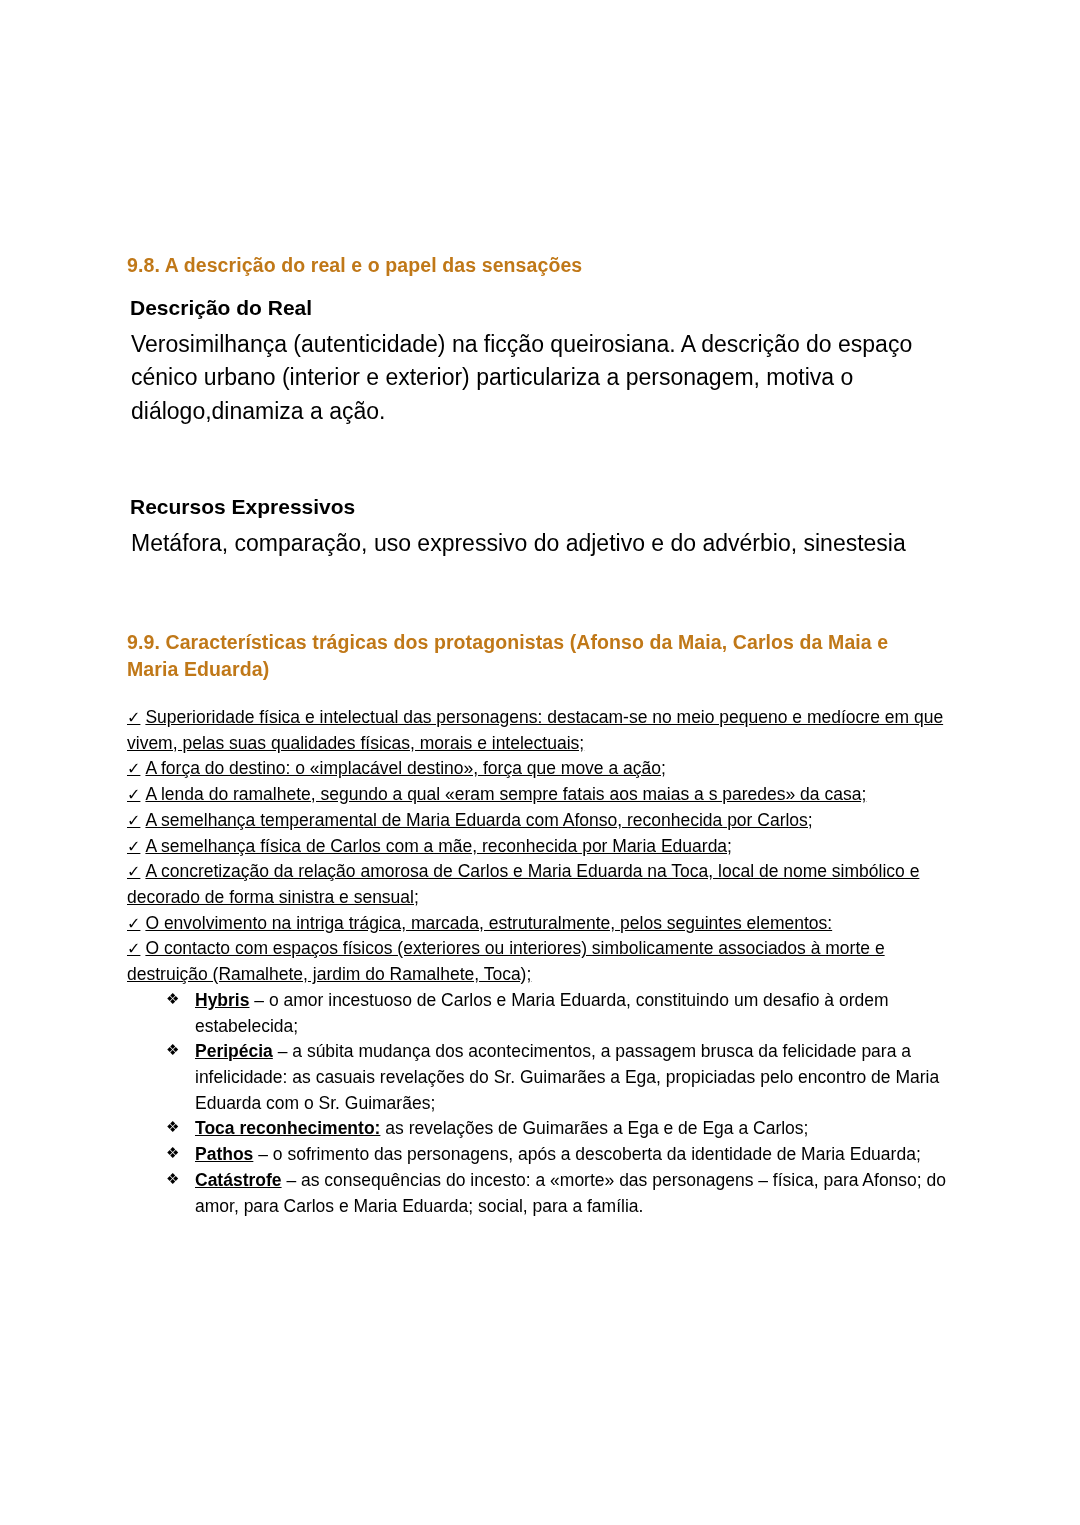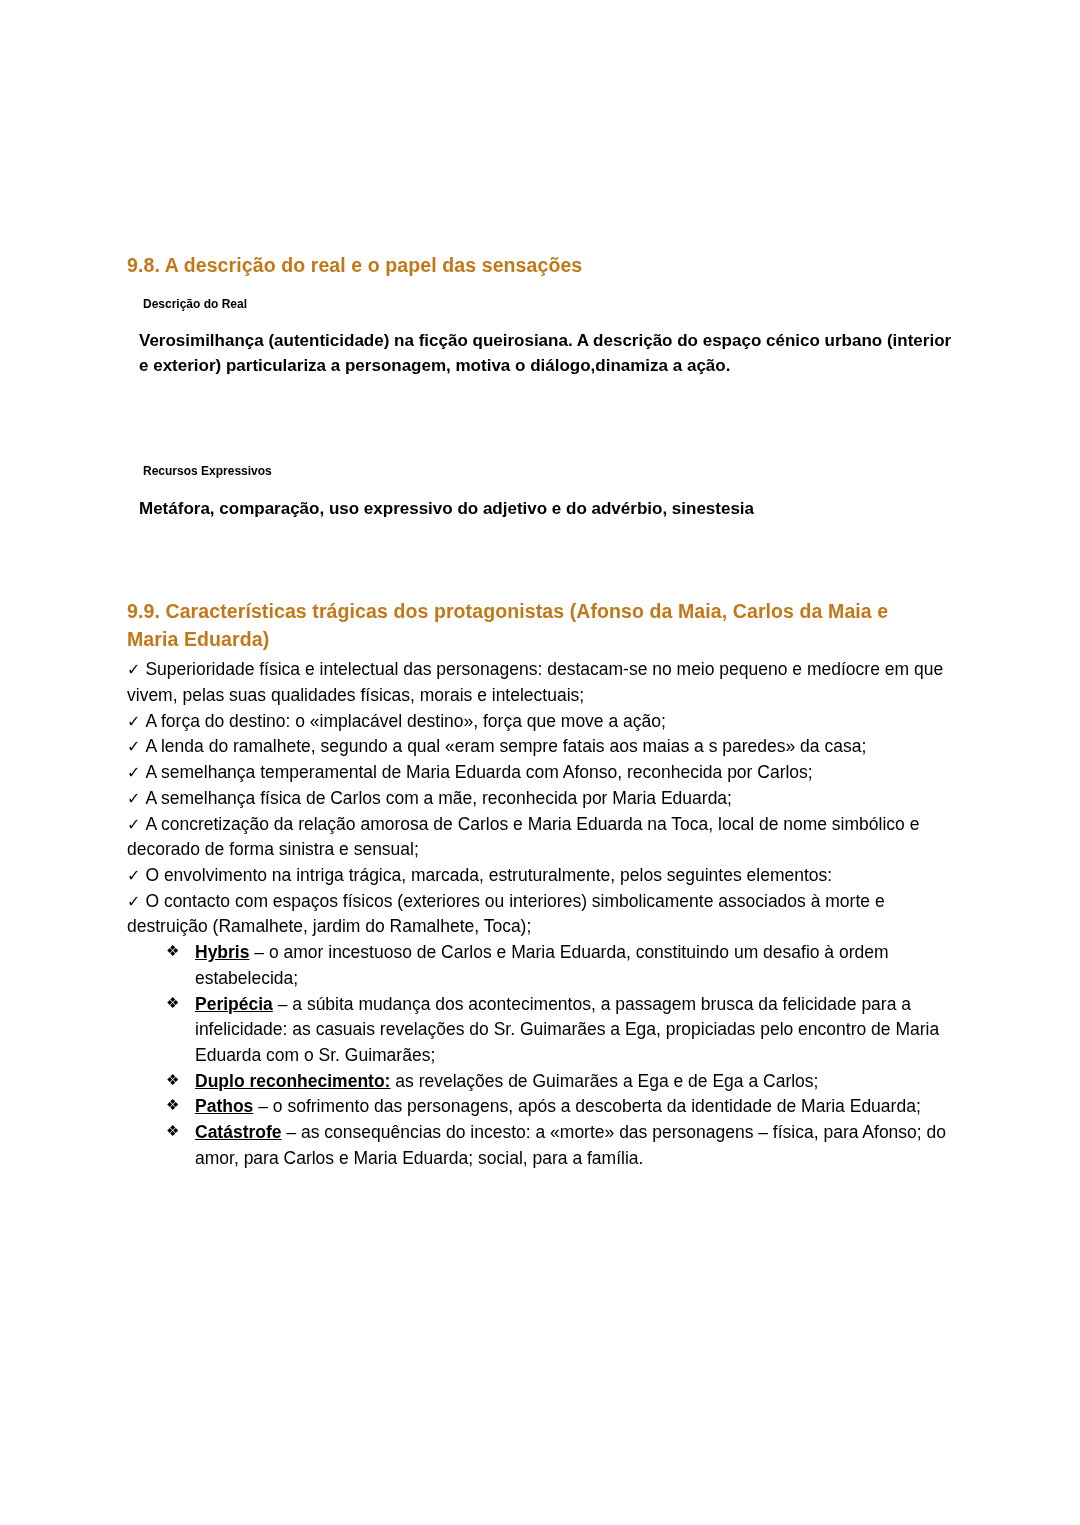--- a/index.html
+++ b/index.html
@@ -32,55 +32,56 @@
   .section-heading {
     font-size: 19.5px;
     font-weight: bold;
     color: #C07818;
     line-height: 1.42;
     margin: 0 0 13px 0;
     letter-spacing: 0.1px;
   }
   .section-heading.second {
     margin-top: 0;
-    margin-bottom: 4px;
+    margin-bottom: 21px;
     width: 800px;
   }
 
   
   .sub-label {
-    font-size: 12px;
+    font-size: 21px;
     font-weight: bold;
     line-height: 1.47;
-    margin: 16px;
+    margin: 3px;
   }
 
   
   .body-text {
-    font-size: 17px;
-    font-weight: bold;
+    font-size: 23px;
+    font-weight: normal;
     line-height: 1.47;
-    margin: 12px;
+    margin: 4px;
     width: 820px;
   }
 
   .block {
     margin-bottom: 0;
   }
 
   .gap-sm { height: 26px; }
   .gap-md { height: 30px; }
   .gap-section { height: 64px; }
 
   
   .check-list {
     list-style: none;
     margin: 0;
     padding: 0;
     width: 820px;
+    text-decoration: underline;
   }
   .check-item {
     font-size: 17.5px;
     line-height: 1.47;
     margin: 0;
     padding: 0;
     text-indent: 0;
   }
   .check-mark {
     font-family: "DejaVu Sans", sans-serif;
@@ -169,21 +170,21 @@
     </ul>
 
     <ul class="diamond-list">
       <li class="diamond-item">
         <span class="diamond-mark">❖</span><span class="term">Hybris</span><span> – o amor incestuoso de Carlos e Maria Eduarda, constituindo um desafio à ordem estabelecida;</span>
       </li>
       <li class="diamond-item">
         <span class="diamond-mark">❖</span><span class="term">Peripécia</span><span> – a súbita mudança dos acontecimentos, a passagem brusca da felicidade para a infelicidade: as casuais revelações do Sr. Guimarães a Ega, propiciadas pelo encontro de Maria Eduarda com o Sr. Guimarães;</span>
       </li>
       <li class="diamond-item">
-        <span class="diamond-mark">❖</span><span class="term">Duplo reconhecimento:</span><span> as revelações de Guimarães a Ega e de Ega a Carlos;</span>
+        <span class="diamond-mark">❖</span><span class="term">Toca reconhecimento:</span><span> as revelações de Guimarães a Ega e de Ega a Carlos;</span>
       </li>
       <li class="diamond-item">
         <span class="diamond-mark">❖</span><span class="term">Pathos</span><span> – o sofrimento das personagens, após a descoberta da identidade de Maria Eduarda;</span>
       </li>
       <li class="diamond-item">
         <span class="diamond-mark">❖</span><span class="term">Catástrofe</span><span> – as consequências do incesto: a «morte» das personagens – física, para Afonso; do amor, para Carlos e Maria Eduarda; social, para a família.</span>
       </li>
     </ul>
 
   </div>

